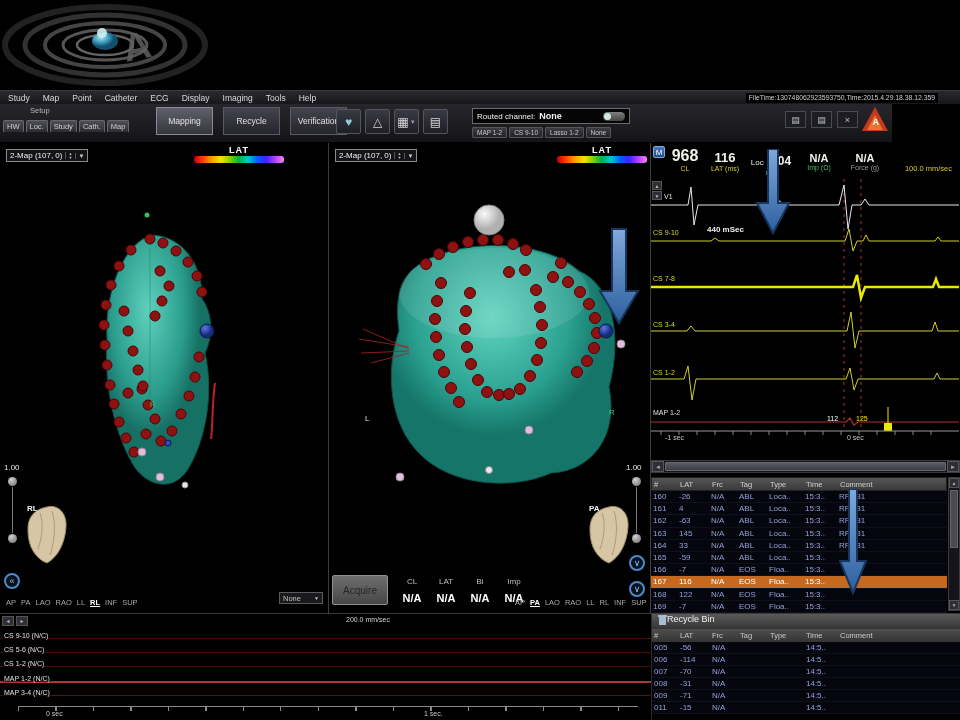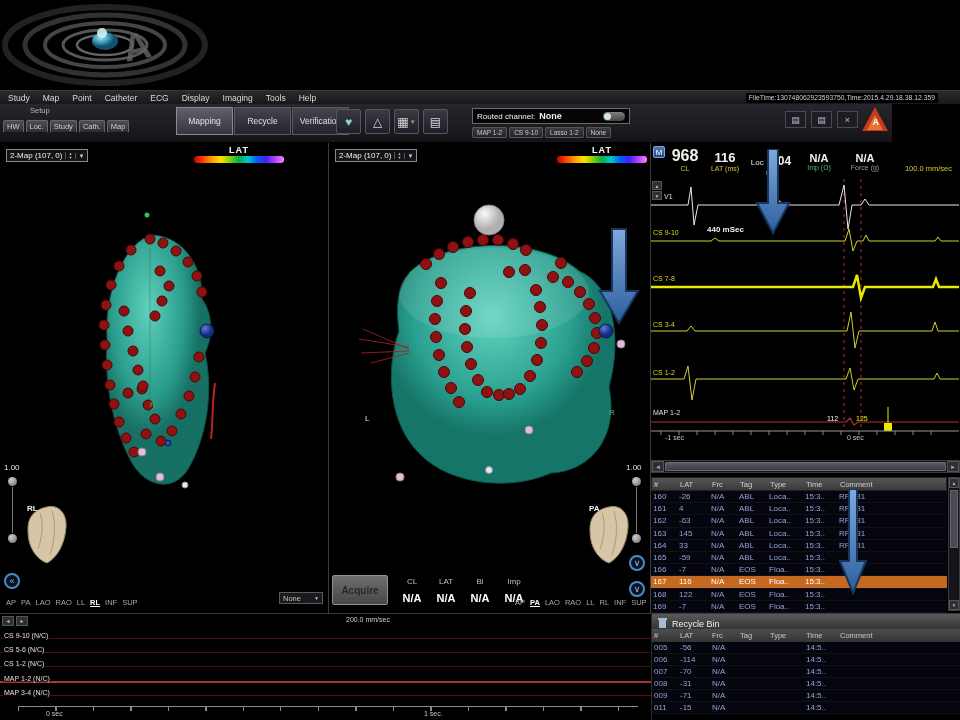--- a/index.html
+++ b/index.html
@@ -11,21 +11,21 @@
 
   .banner{left:0;top:0;width:960px;height:90px;background:#000}
 
   .menubar{left:0;top:90px;width:960px;height:14px;background:linear-gradient(#2a2a2e,#18181c);border-top:1px solid #3a3a3e;display:flex;align-items:center;gap:13px;padding-left:8px;font-size:8.5px;color:#d8d8d8}
   .filetime{position:absolute;right:22px;top:2px;font-size:6.8px;color:#cfcfcf;background:#000;padding:0 3px;line-height:10px}
 
   .toolbar{left:0;top:104px;width:892px;height:39px;background:linear-gradient(#26262c,#141418);border-bottom:1px solid #000}
   .setup-label{position:absolute;left:30px;top:2px;font-size:7.5px;color:#b8b8b8}
   .hwrow{position:absolute;left:3px;top:16px;display:flex;gap:2px}
   .sbtn{font-size:7.5px;color:#d0d0d0;background:linear-gradient(#4e4e56,#2c2c32);border:1px solid #67676f;border-bottom-color:#18181c;padding:1px 3px;border-radius:2px}
-  .tabs{position:absolute;left:176px;top:3px;display:flex;gap:1px}
+  .tabs{position:absolute;left:156px;top:3px;display:flex;gap:10px}
   .tab{width:57px;height:28px;font-size:8.5px;color:#e0e0e0;background:linear-gradient(#44444e,#24242c);border:1px solid #5a5a64;display:flex;align-items:center;justify-content:center}
   .tab.active{background:linear-gradient(#60606c,#36363e);border-color:#8a8a94}
   .ticons{position:absolute;left:336px;top:5px;display:flex;gap:4px}
   .ibtn{width:25px;height:25px;background:linear-gradient(#3a3a44,#1e1e26);border:1px solid #55555f;border-radius:2px;display:flex;align-items:center;justify-content:center;font-size:12px;color:#8fd0d8}
   .ibtn.plain{color:#d8d8d8}
   .ibtn .sub{font-size:6px;color:#999;margin-left:1px}
   .routed{position:absolute;left:472px;top:4px;width:158px;height:16px;background:#050505;border:1px solid #6a6a6a;display:flex;align-items:center;gap:4px;padding:0 4px;font-size:8px;color:#f0f0f0}
   .routed b{font-size:9px}
   .toggle{margin-left:auto;width:22px;height:9px;border-radius:5px;background:linear-gradient(#808080,#444);position:relative}
   .toggle::after{content:"";position:absolute;left:1px;top:1px;width:7px;height:7px;border-radius:50%;background:#cfe8e0}
@@ -50,21 +50,21 @@
   .zoomlab{position:absolute;font-size:8px;color:#e8e8e8;z-index:2}
   .zslider{position:absolute;width:9px;height:66px;z-index:2}
   .zknob{width:9px;height:9px;border-radius:50%;background:radial-gradient(circle at 35% 30%,#cfcfcf,#6a6a6a);position:absolute;left:0}
   .ztrack{position:absolute;left:4px;top:10px;bottom:10px;width:1px;background:#777}
   .rbtn{position:absolute;width:16px;height:16px;border-radius:50%;border:2px solid #4d8ac8;background:#08121f;color:#8fc0f0;font-size:9px;line-height:11px;text-align:center;padding:0;z-index:2}
   .refheart{position:absolute;width:52px;height:66px;z-index:2}
   .reflabel{position:absolute;left:5px;top:1px;font-size:8px;color:#f0f0f0;font-weight:bold}
   .ori{position:absolute;bottom:6px;display:flex;gap:5px;font-size:7.5px;color:#a8a8a8;z-index:2}
   .ori .on{color:#fff;font-weight:bold;text-decoration:underline}
   .tagcombo{position:absolute;right:5px;bottom:9px;width:44px;height:12px;background:#1a1a1e;border:1px solid #5a5a5a;display:flex;align-items:center;justify-content:space-between;padding:0 3px;font-size:7.5px;color:#c0c0c0;z-index:2}
-  .acq{position:absolute;left:3px;bottom:8px;width:56px;height:30px;background:linear-gradient(#6e6e6e,#474747);border:1px solid #909090;border-radius:2px;color:#26262a;font-weight:bold;font-size:10px;z-index:2}
+  .acq{position:absolute;left:3px;bottom:8px;width:56px;height:30px;background:linear-gradient(#6e6e6e,#474747);border:1px solid #909090;border-radius:2px;color:#26262a;font-weight:normal;font-size:10px;z-index:2}
   .mlabels{position:absolute;left:66px;bottom:27px;display:flex;font-size:8px;color:#c0c0c0;z-index:2}
   .mlabels span{width:34px;text-align:center}
   .mvalues{position:absolute;left:66px;bottom:9px;display:flex;font-size:11px;font-weight:bold;color:#fff;z-index:2}
   .mvalues span{width:34px;text-align:center}
 
   .ecgR{left:651px;top:143px;width:309px;height:330px;background:#000}
   .mg{position:absolute;text-align:center}
   .mg .v{font-weight:bold;color:#f2f2ea}
   .v1{font-size:16px}.v2{font-size:13px}.v3{font-size:12px}.v4{font-size:11px}
   .pfx{font-size:8px;color:#e8e8e8;margin-right:4px}
@@ -98,21 +98,21 @@
   .becg{left:0;top:613px;width:651px;height:107px;background:#000;border-top:1px solid #3a3a3a}
   .bnav{position:absolute;left:2px;top:2px;display:flex;gap:2px}
   .bnav button{width:12px;height:10px;font-size:5px;background:#2e2e36;border:1px solid #555;color:#bbb;padding:0}
   .sweep2{position:absolute;left:346px;top:2px;font-size:7px;color:#d0d0d0}
   .bline{position:absolute;left:0;width:651px}
   .blabel{position:absolute;left:3px;font-size:7px;color:#e0e0e0;z-index:2;background:rgba(0,0,0,.55);padding:0 1px}
   .bticks{position:absolute;left:18px;top:92px;width:620px;height:5px;border-top:1px solid #8a8a8a;background:repeating-linear-gradient(to right,#8a8a8a 0 1px,transparent 1px 37.5px)}
   .bax{position:absolute;font-size:7px;color:#c8c8c8}
 
   .rbin{left:651px;top:613px;width:309px;height:107px;background:#000;border-top:1px solid #3a3a3a;border-left:1px solid #2a2a2a}
-  .rtitle{height:15px;background:linear-gradient(#5a5a5a,#343434);display:flex;align-items:flex-end;gap:5px;padding-left:5px;font-size:9px;color:#f0f0f0}
+  .rtitle{height:15px;background:linear-gradient(#5a5a5a,#343434);display:flex;align-items:flex-start;padding-left:5px;font-size:9px;color:#f0f0f0}
   .rthead{height:13px;background:linear-gradient(#4e4e4e,#343434);color:#c8c8c8;font-size:7.5px;width:309px}
   .rrow{height:12px;background:#05050d;color:#93a3d8;font-size:8px;border-bottom:1px solid #10101a;width:309px}
 </style>
 </head>
 <body>
 
 <div class="screen">
 
   <div class="banner">
     <svg width="250" height="90">

